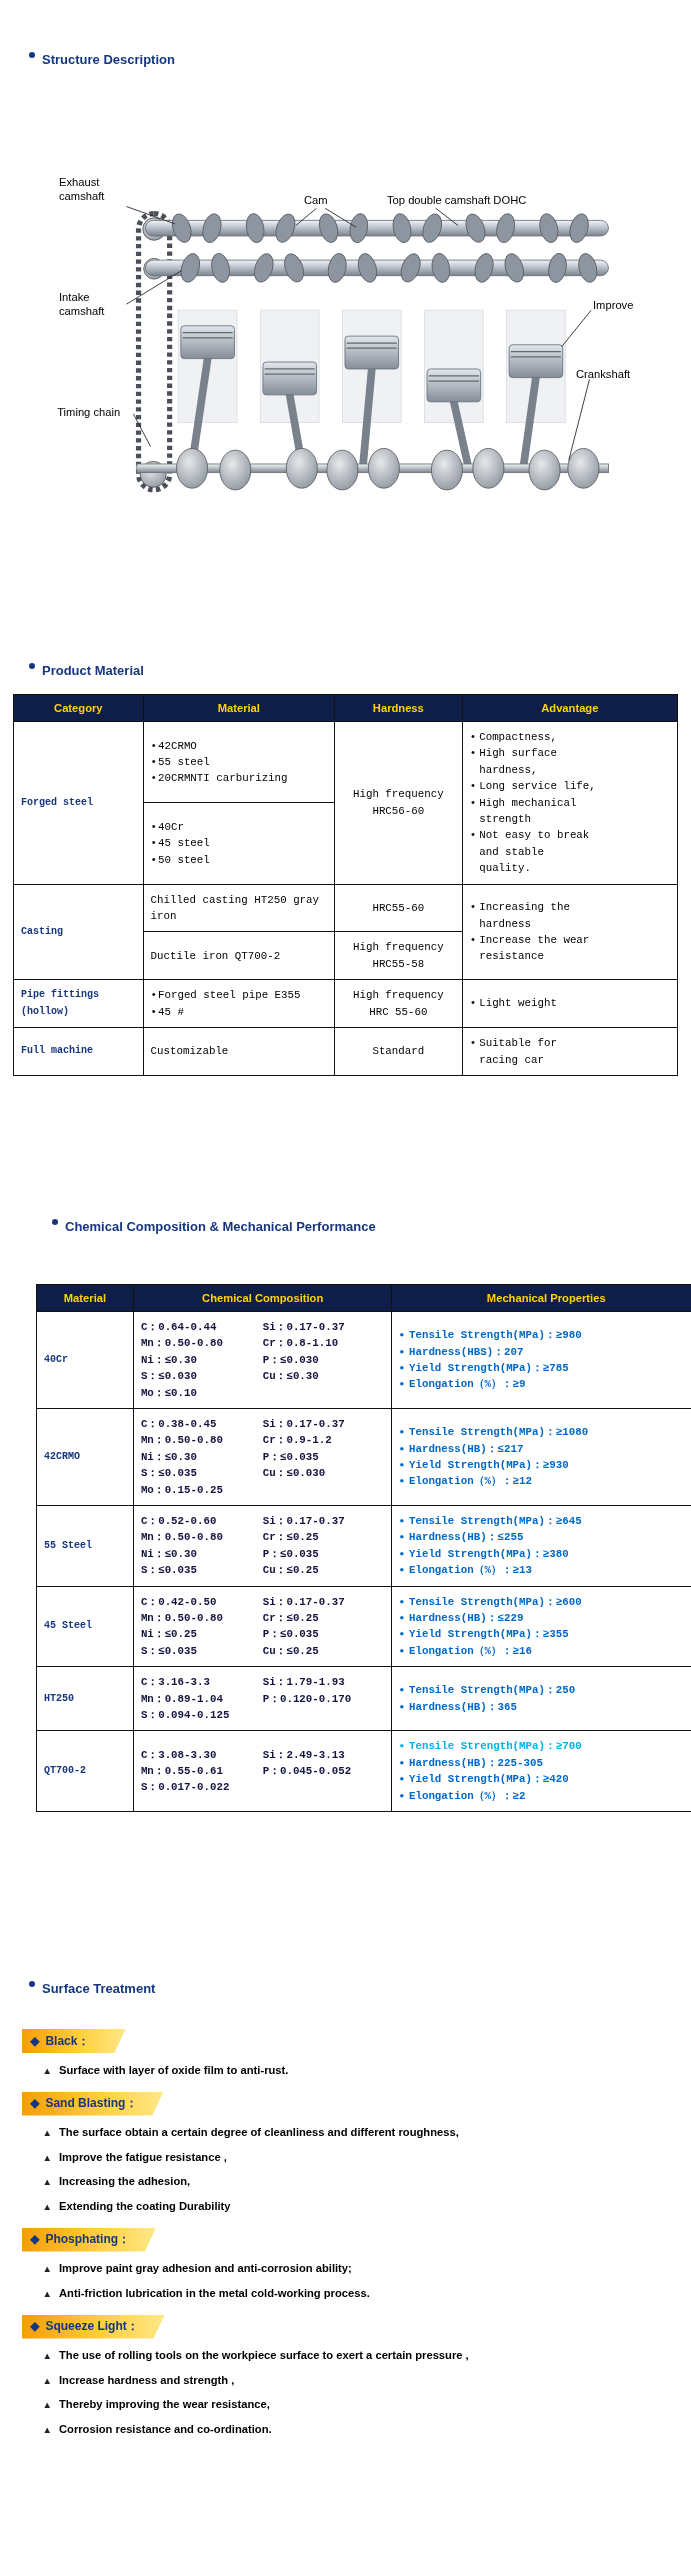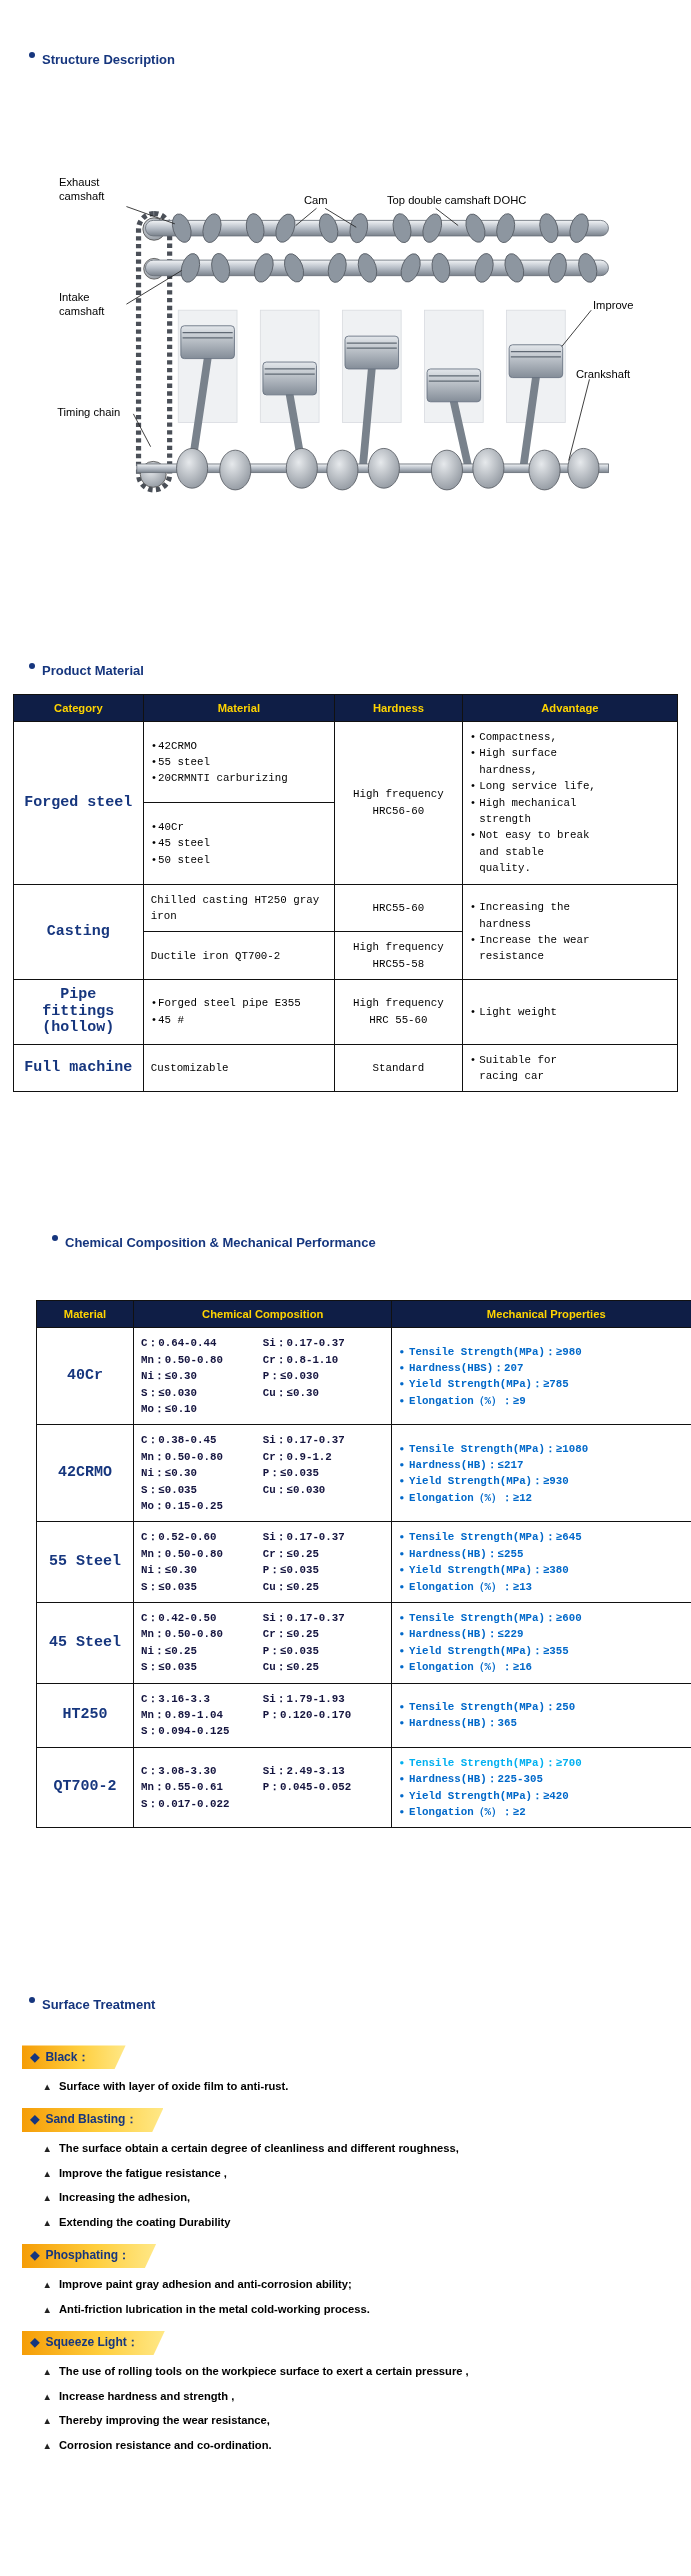--- a/index.html
+++ b/index.html
@@ -22,21 +22,21 @@
   .lbl-piston { left:541px; top:145px; white-space:nowrap; }
   .lbl-crank { left:524px; top:214px; white-space:nowrap; }
   .lbl-chain { left:5.2px; top:252px; white-space:nowrap; }
 
   
   table.tbl { border-collapse:collapse; width:665px; font-size:10.8px; }
   table.tbl th, table.tbl td { border:0.9px solid #111; }
   table.tbl th { background:#0f1e46; color:#ffd400; font-weight:bold; font-size:11.2px; padding:7px 3.5px; text-align:center; }
   table.tbl td { padding:7px 7px; vertical-align:middle; background:#fff; line-height:16.4px;font-family:Liberation Mono, monospace; }
   td.cat { background:linear-gradient(180deg,#f1930a 0%,#fbb52d 20%,#ffd95e 50%,#fbb52d 80%,#f1930a 100%);
-           color:#16367e; font-weight:bold; text-align:center; font-size:15px; line-height:14.7px; }
+           color:#16367e; font-weight:bold; text-align:left; font-size:10px; line-height:14.7px; }
   td.center { text-align:center; }
   ul { margin:0; padding:0; list-style:none; }
   .mat-list li::before { content:"\2022"; margin-right:0.9px; }
   .adv-list { max-width:130px; }
   .adv-list li { position:relative; padding-left:9.5px; }
   .adv-list li::before { content:"\2022"; position:absolute; left:0; top:0; }
 
   .mat-tbl { }
   .sec-material { margin-top:104px; }
   .sec-chemical { margin-top:143px;padding-left:23px; }

